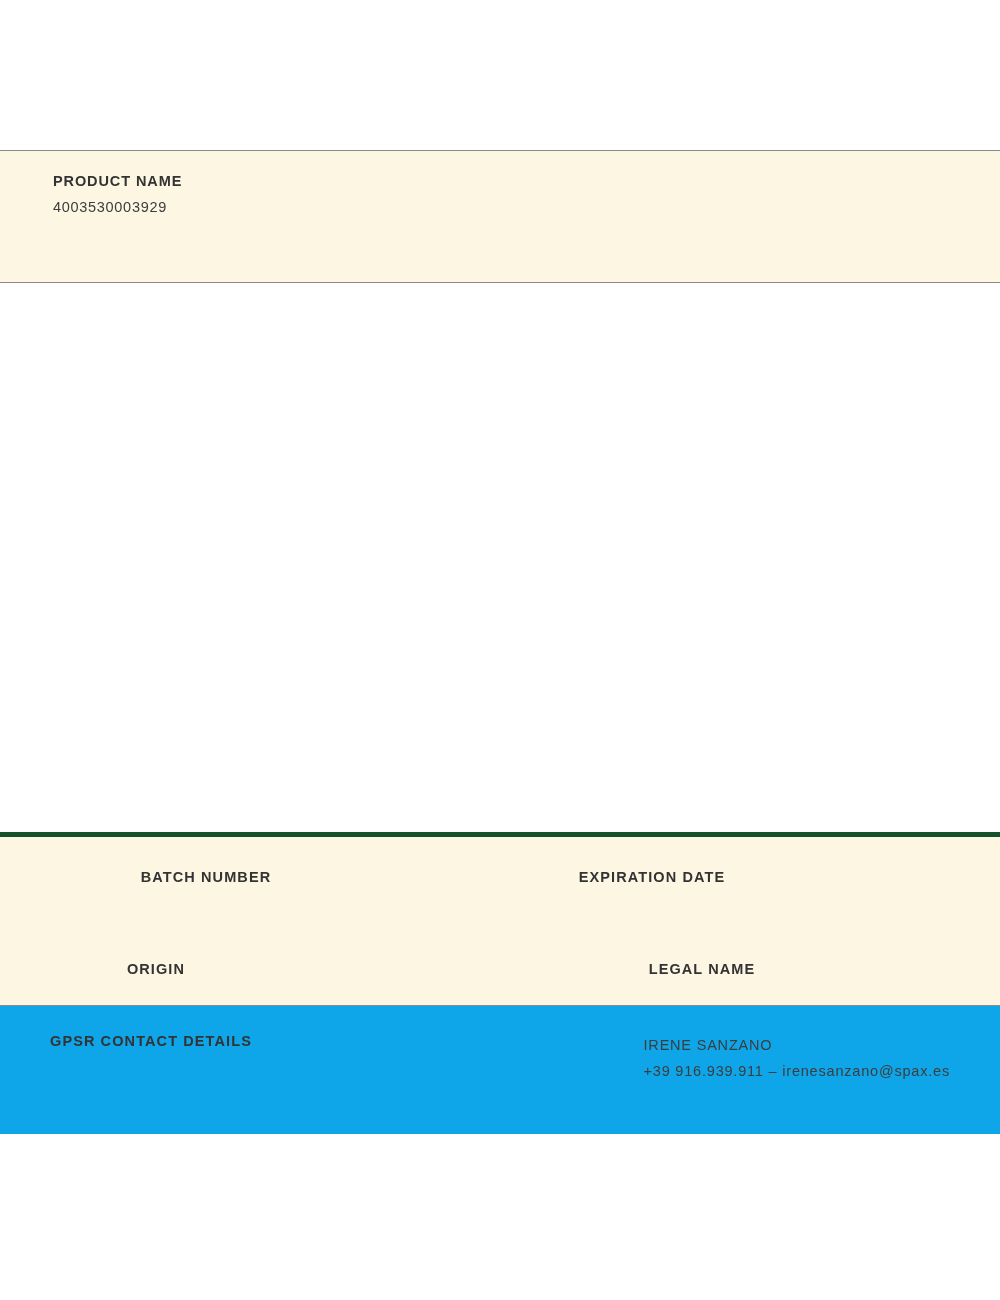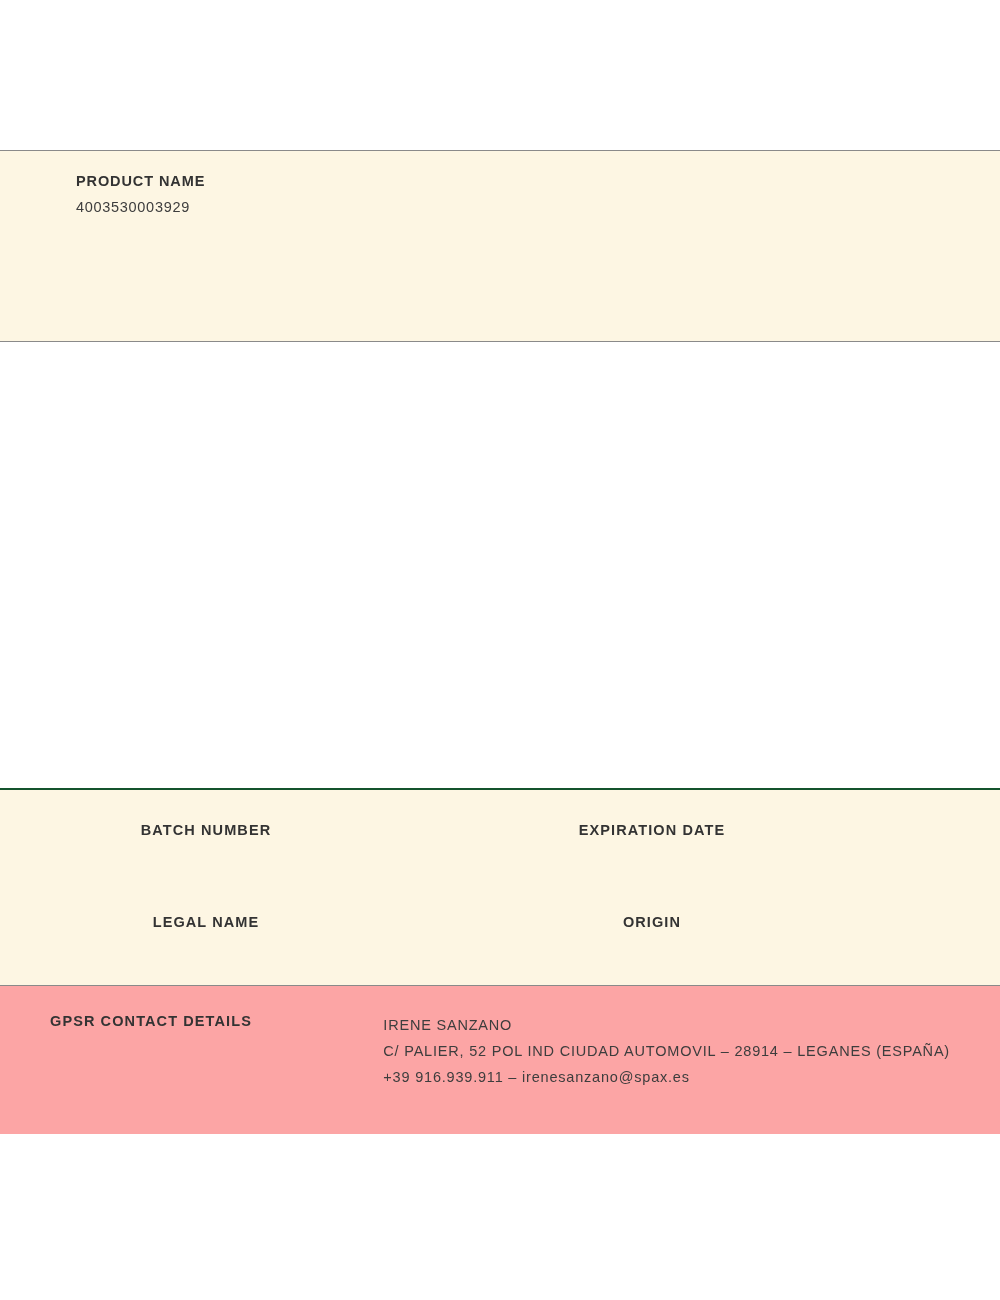--- a/index.html
+++ b/index.html
@@ -29,24 +29,24 @@
     height: 150px;
     background: #ffffff;
     flex: 0 0 auto;
   }
 
   
   .product-block {
     background: #fdf6e3;
     border-top: 1px solid #8a8a8a;
     border-bottom: 1px solid #8a8a8a;
-    padding: 22px 50px 26px 76px;
-    flex: 0 0 auto;
-    box-sizing: border-box;
-    height: 192px;
+    padding: 22px 50px 26px 53px;
+    flex: 0 0 auto;
+    box-sizing: border-box;
+    height: 133px;
   }
   .field-label {
     font-size: 14.5px;
     font-weight: bold;
     letter-spacing: 0.9px;
     color: #333333;
     text-transform: uppercase;
     margin: 0 0 10px 0;
   }
   .field-value {
@@ -62,25 +62,25 @@
   
   .middle-area {
     background: #ffffff;
     flex: 1 1 auto;
     min-height: 0;
   }
 
   
   .info-block {
     background: #fdf6e3;
-    border-top: 2px solid #14532d;
+    border-top: 5px solid #14532d;
     border-bottom: 1px solid #8a8a8a;
     flex: 0 0 auto;
     box-sizing: border-box;
-    height: 198px;
+    height: 174px;
     padding: 32px 0 0 8px;
   }
   .info-row {
     display: flex;
     width: 100%;
   }
   .info-col {
     flex: 0 0 50%;
     text-align: center;
     box-sizing: border-box;
@@ -102,24 +102,24 @@
     font-size: 14.5px;
     letter-spacing: 0.8px;
     color: #3d3d3d;
     min-height: 18px;
   }
   .row-gap-1 { height: 58px; }
   .row-gap-2 { height: 12px; }
 
   
   .gpsr-block {
-    background: #fca5a5;
-    flex: 0 0 auto;
-    box-sizing: border-box;
-    height: 148px;
+    background: #0ea5e9;
+    flex: 0 0 auto;
+    box-sizing: border-box;
+    height: 128px;
     padding: 26px 50px 16px 50px;
     display: flex;
     justify-content: space-between;
     align-items: flex-start;
   }
   .gpsr-title {
     font-size: 14.5px;
     font-weight: bold;
     letter-spacing: 1.1px;
     color: #333333;
@@ -173,34 +173,33 @@
         <div class="col-val"></div>
       </div>
       <div class="info-col right-col">
         <div class="col-val"></div>
       </div>
     </div>
 
     <div class="row-gap-1"></div>
 
     <div class="info-row">
+      <div class="info-col right-col">
+        <div class="col-head">ORIGIN</div>
+      </div>
       <div class="info-col left-col">
         <div class="col-head">LEGAL NAME</div>
-      </div>
-      <div class="info-col right-col">
-        <div class="col-head">ORIGIN</div>
       </div>
     </div>
     <div class="row-gap-2"></div>
   </div>
 
   <div class="gpsr-block">
     <div class="gpsr-title">GPSR CONTACT DETAILS</div>
     <div class="gpsr-details">
       <div>IRENE SANZANO</div>
-      <div>C/ PALIER, 52 POL IND CIUDAD AUTOMOVIL – 28914 – LEGANES (ESPAÑA)</div>
       <div>+39 916.939.911 – irenesanzano@spax.es</div>
     </div>
   </div>
 
   <div class="bottom-gap"></div>
 
 </div>
 
 </body></html>

